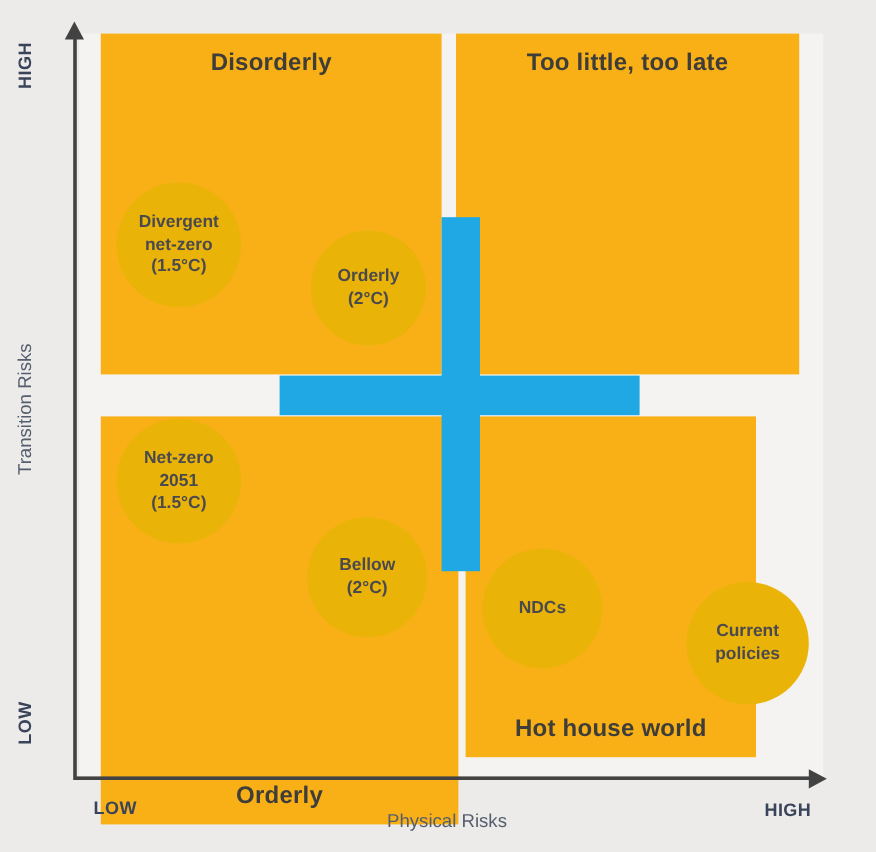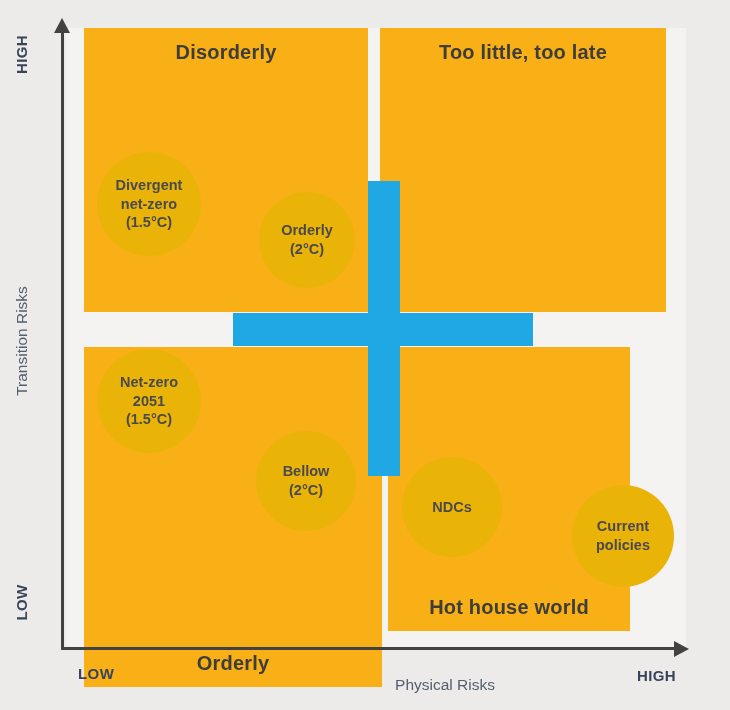--- a/index.html
+++ b/index.html
@@ -65,21 +65,21 @@
   .vlabel{
     position:absolute;transform:rotate(-90deg);transform-origin:center center;
     white-space:nowrap;
   }
   .axis-extreme{font-size:15px;font-weight:bold;color:#39445A;letter-spacing:.4px;}
   .axis-name{font-size:15.5px;color:#545E6D;}
   .y-high{left:-2px;top:46px;width:46px;text-align:center;}
   .y-name{left:-44px;top:332px;width:132px;text-align:center;}
   .y-low{left:0px;top:594px;width:42px;text-align:center;}
   .x-low{position:absolute;left:78px;top:665px;}
-  .x-name{position:absolute;left:250px;top:676px;width:245px;text-align:right;}
+  .x-name{position:absolute;left:250px;top:676px;width:245px;text-align:center;}
   .x-high{position:absolute;left:637px;top:667px;}
 </style>
 </head>
 <body>
 
 <div class="stage">
 
   <div class="plot-interior"></div>
 
   <div class="quadrant q-tl">

